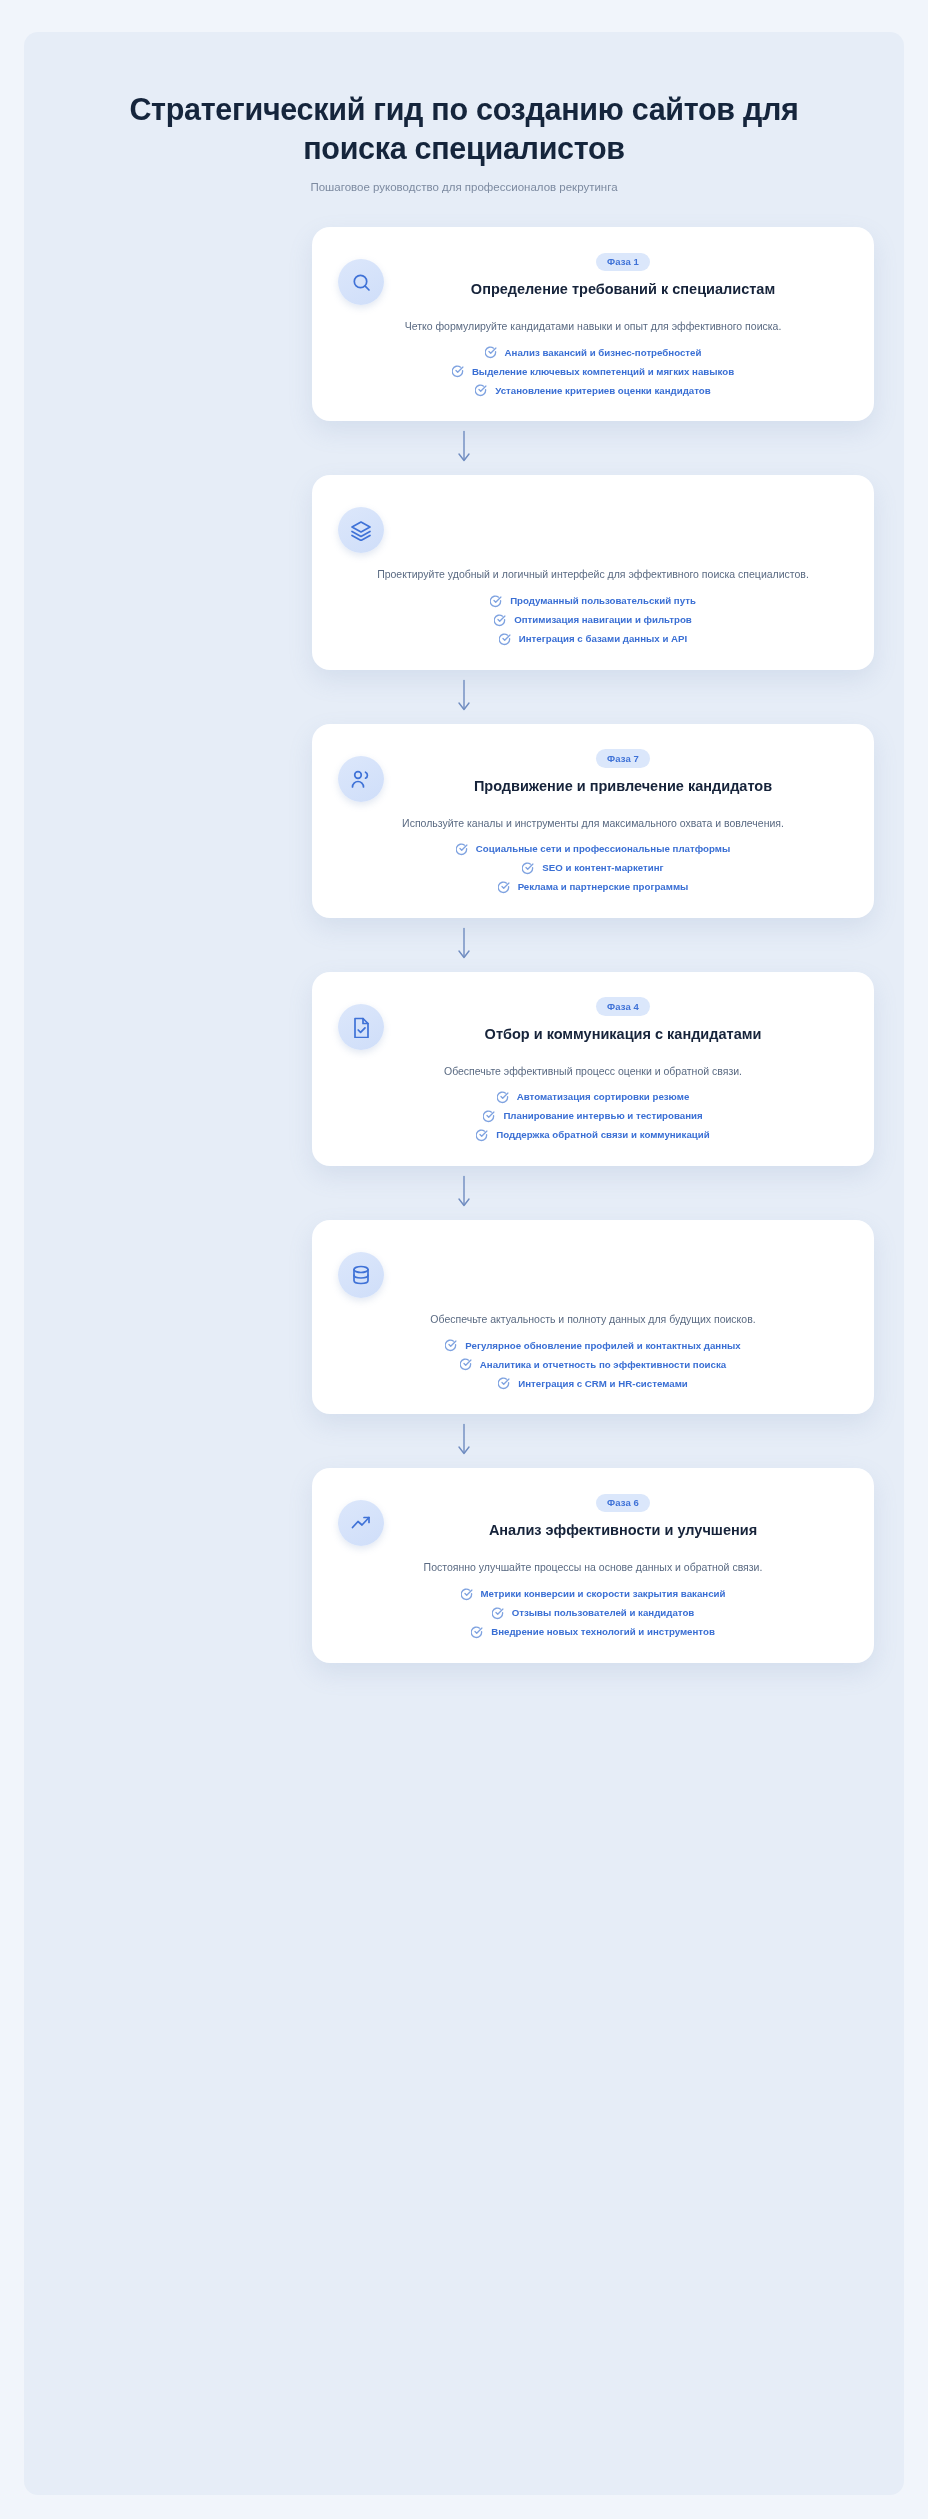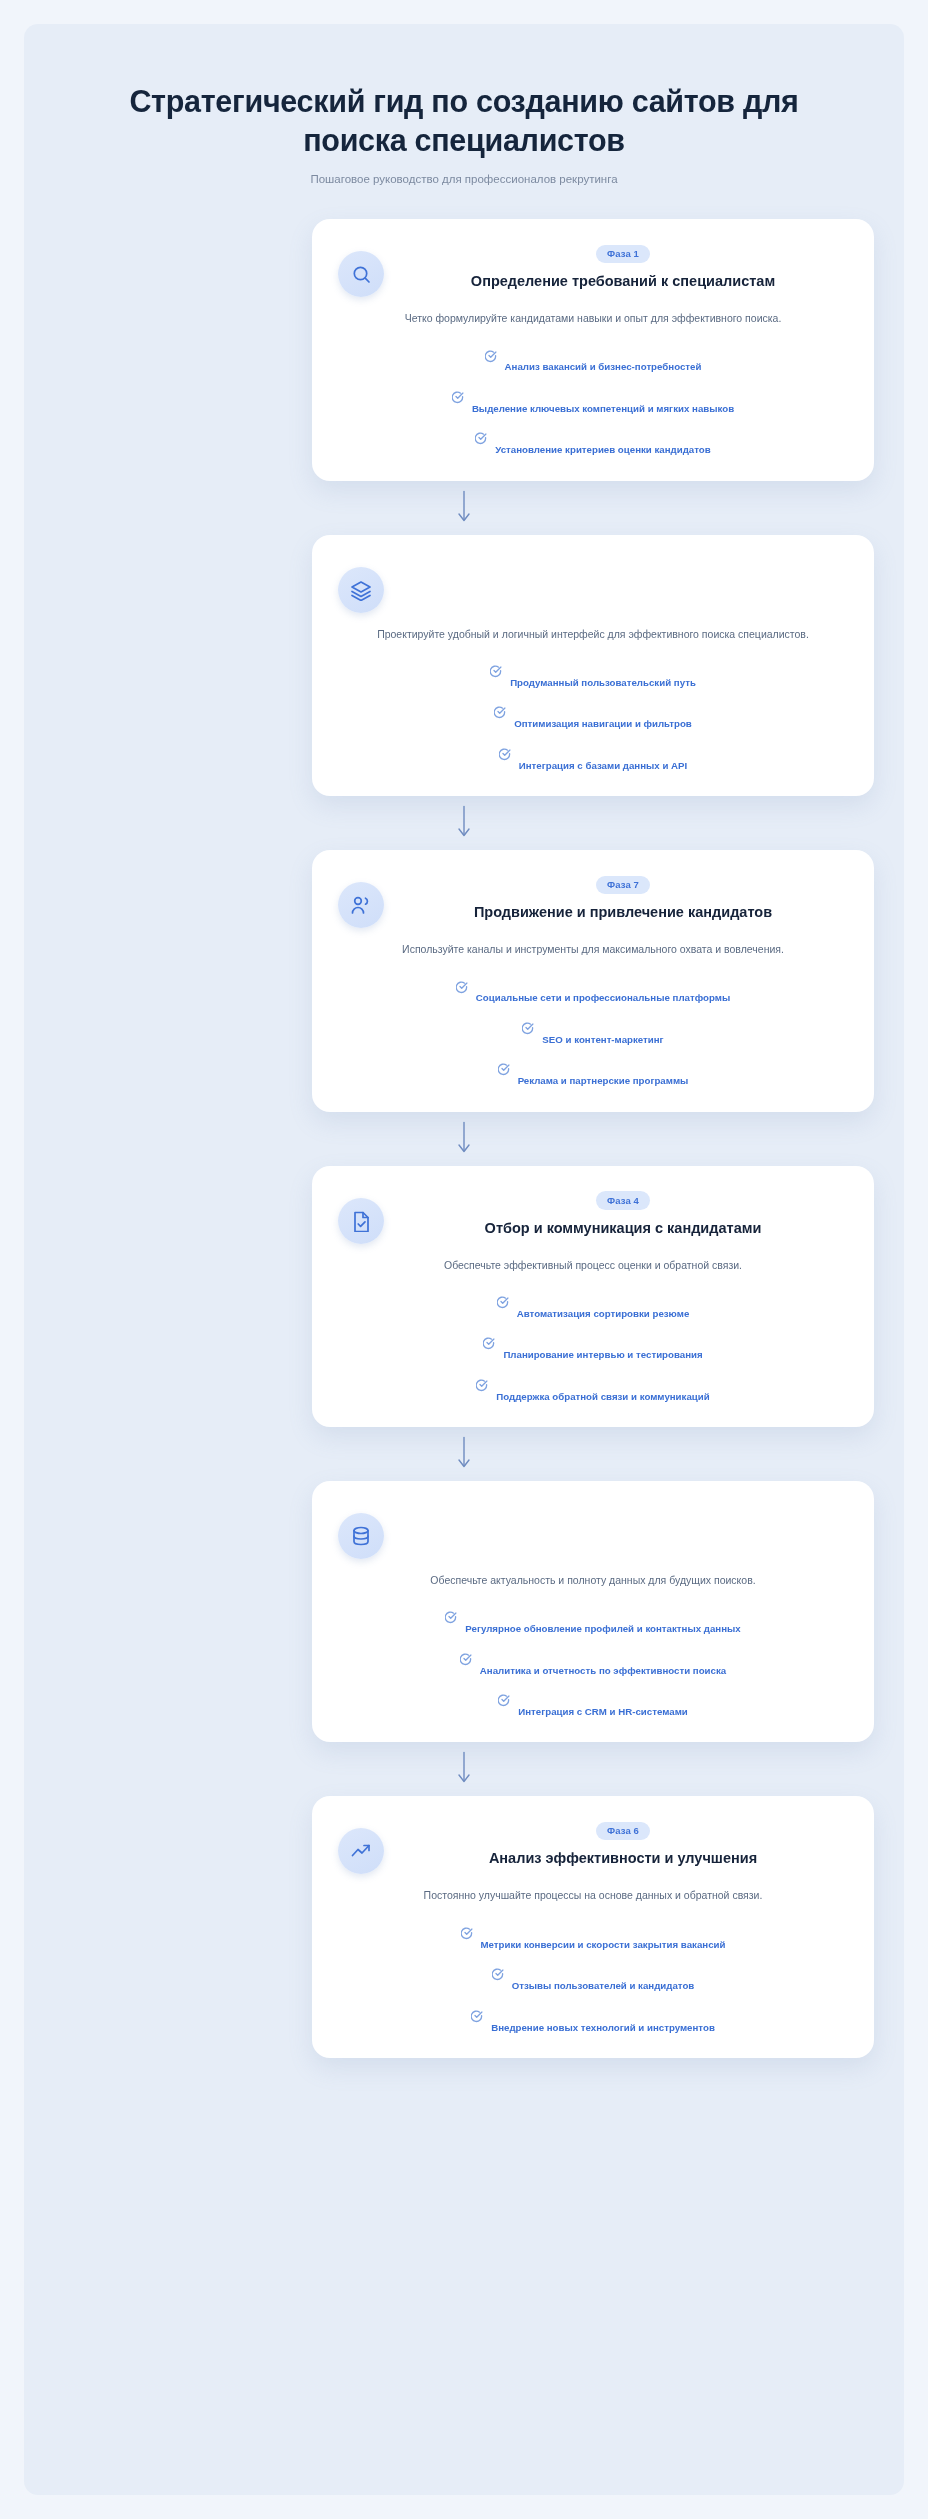--- a/index.html
+++ b/index.html
@@ -9,21 +9,21 @@
     height: 2519px;
     background: #f1f5fb;
     font-family: "Liberation Sans", sans-serif;
   }
 
   #page {
     position: relative;
     width: 928px;
     height: 2519px;
     background: #f1f5fb;
-    padding: 24px 24px 24px 24px;
+    padding: 32px 24px 24px 24px;
   }
 
   .canvas {
     width: 100%;
     height: 100%;
     background: #e6edf7;
     border-radius: 14px;
     padding: 38px 30px 44px 30px;
     display: flex;
     flex-direction: column;
@@ -144,21 +144,21 @@
     line-height: 1.28;
     max-width: 430px;
     text-align: center;
   }
   .bullet .check {
     flex: 0 0 auto;
     width: 13px; height: 13px;
   }
   .bullet .check svg { width: 13px; height: 13px; stroke: #7ea2e0; fill: none; stroke-width: 1.5;
                        stroke-linecap: round; stroke-linejoin: round; }
-  .bullet .btext { flex: 1 1 auto; margin-top: 23px; }
+  .bullet .btext { flex: 1 1 auto; }
 
   .connector {
     height: 54px;
     display: flex;
     align-items: center;
     justify-content: center;
     width: 100%;
   }
   .connector svg { width: 16px; height: 34px; stroke: #6f8cc0; fill: none;
                    stroke-width: 1.4; stroke-linecap: round; stroke-linejoin: round; }

